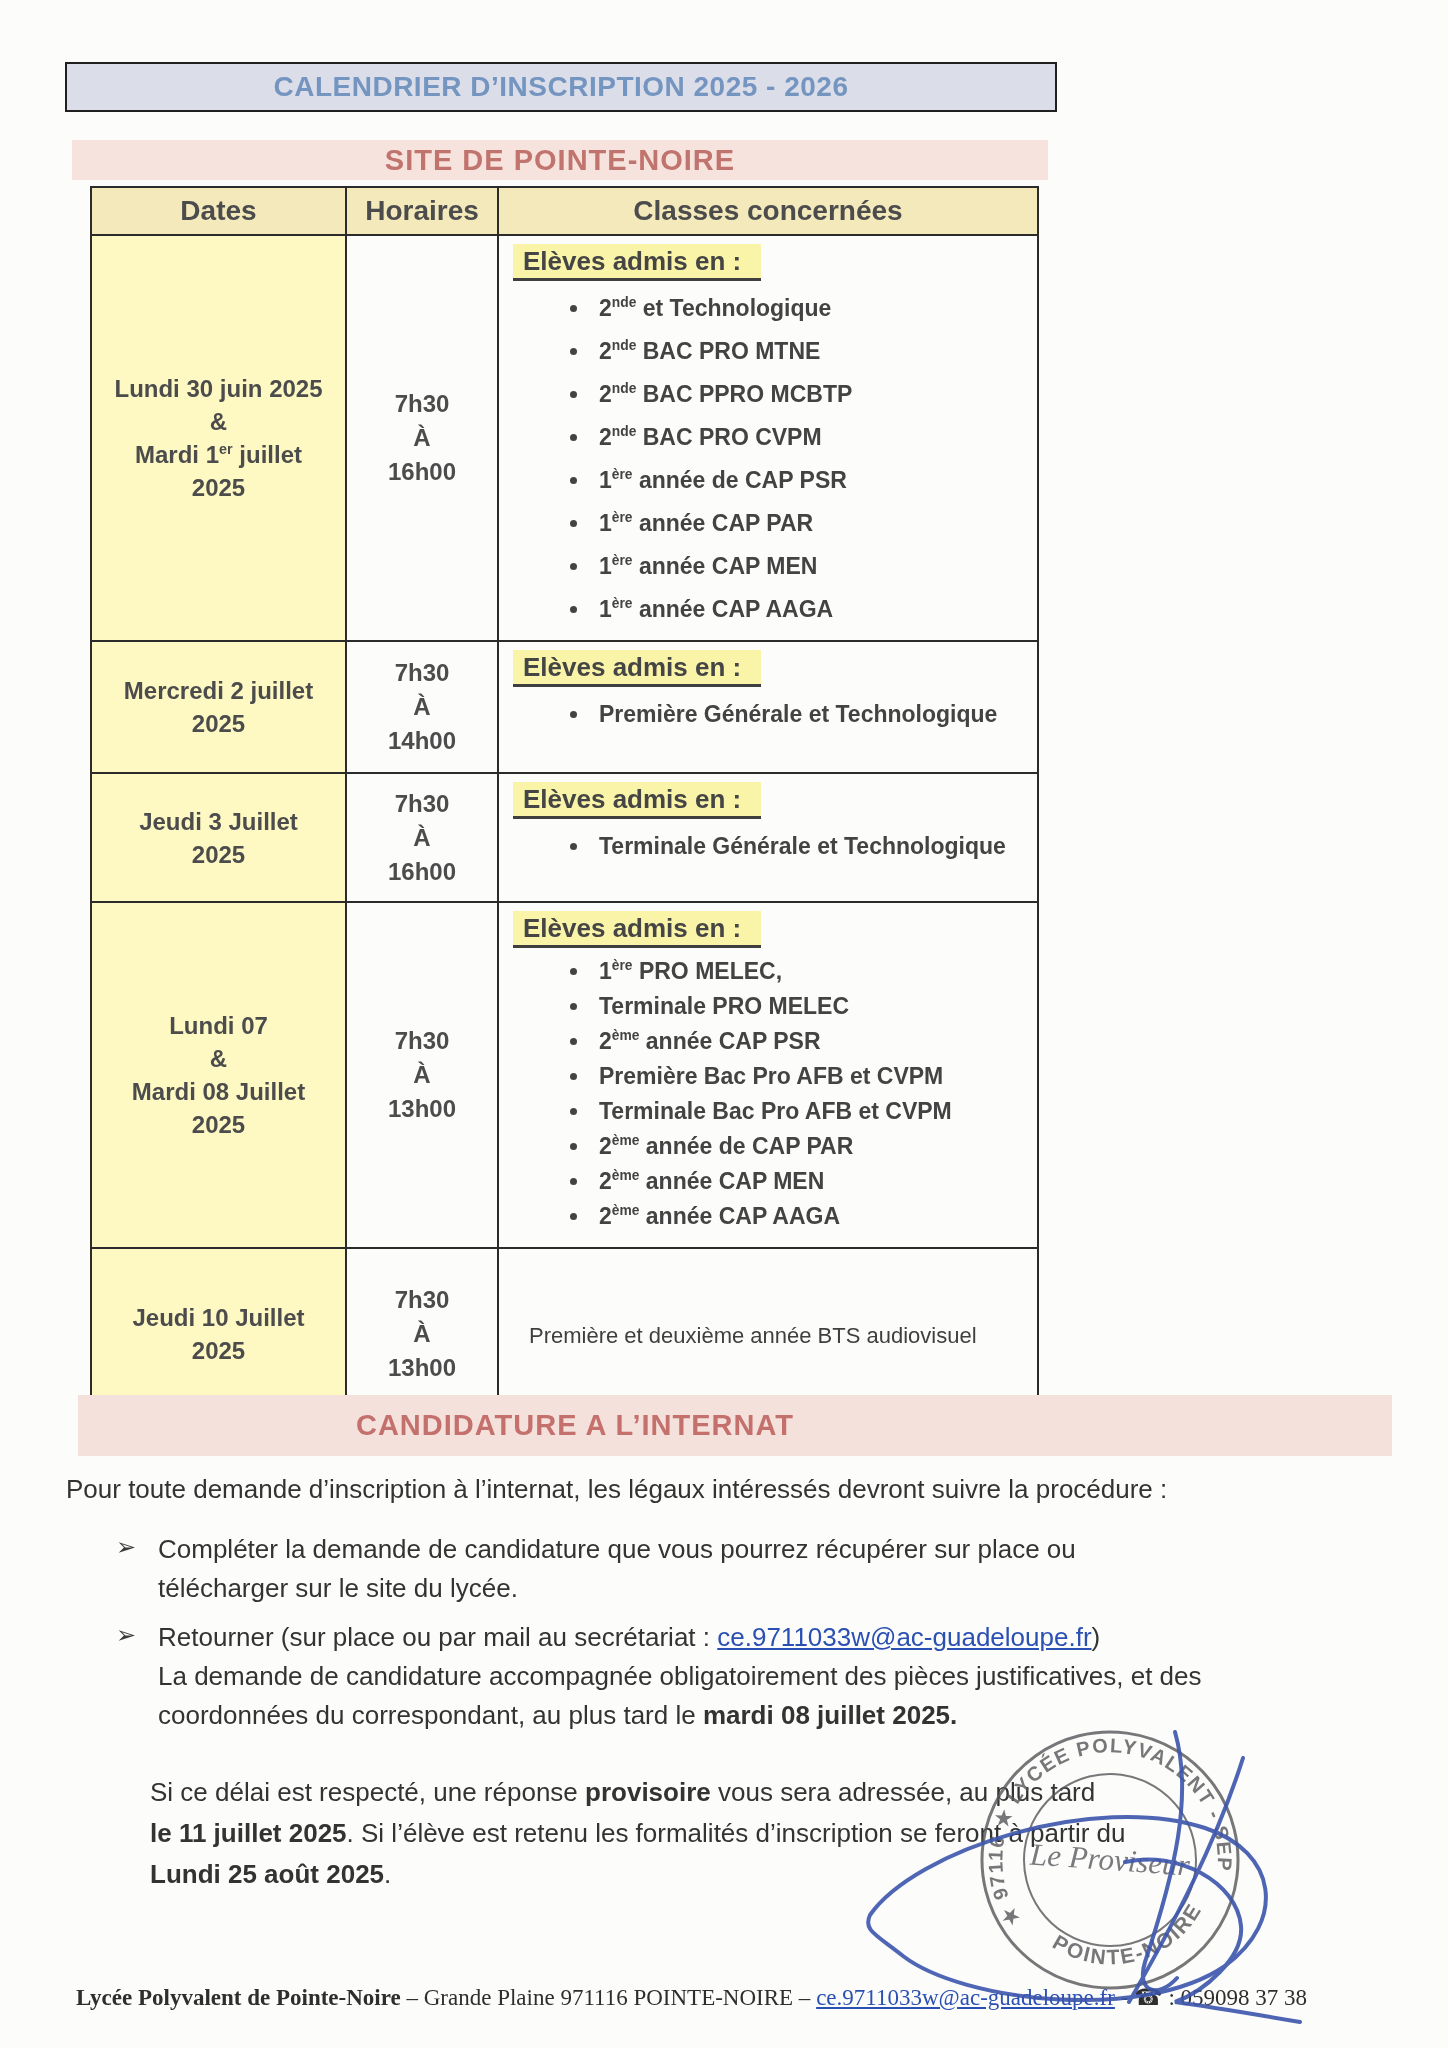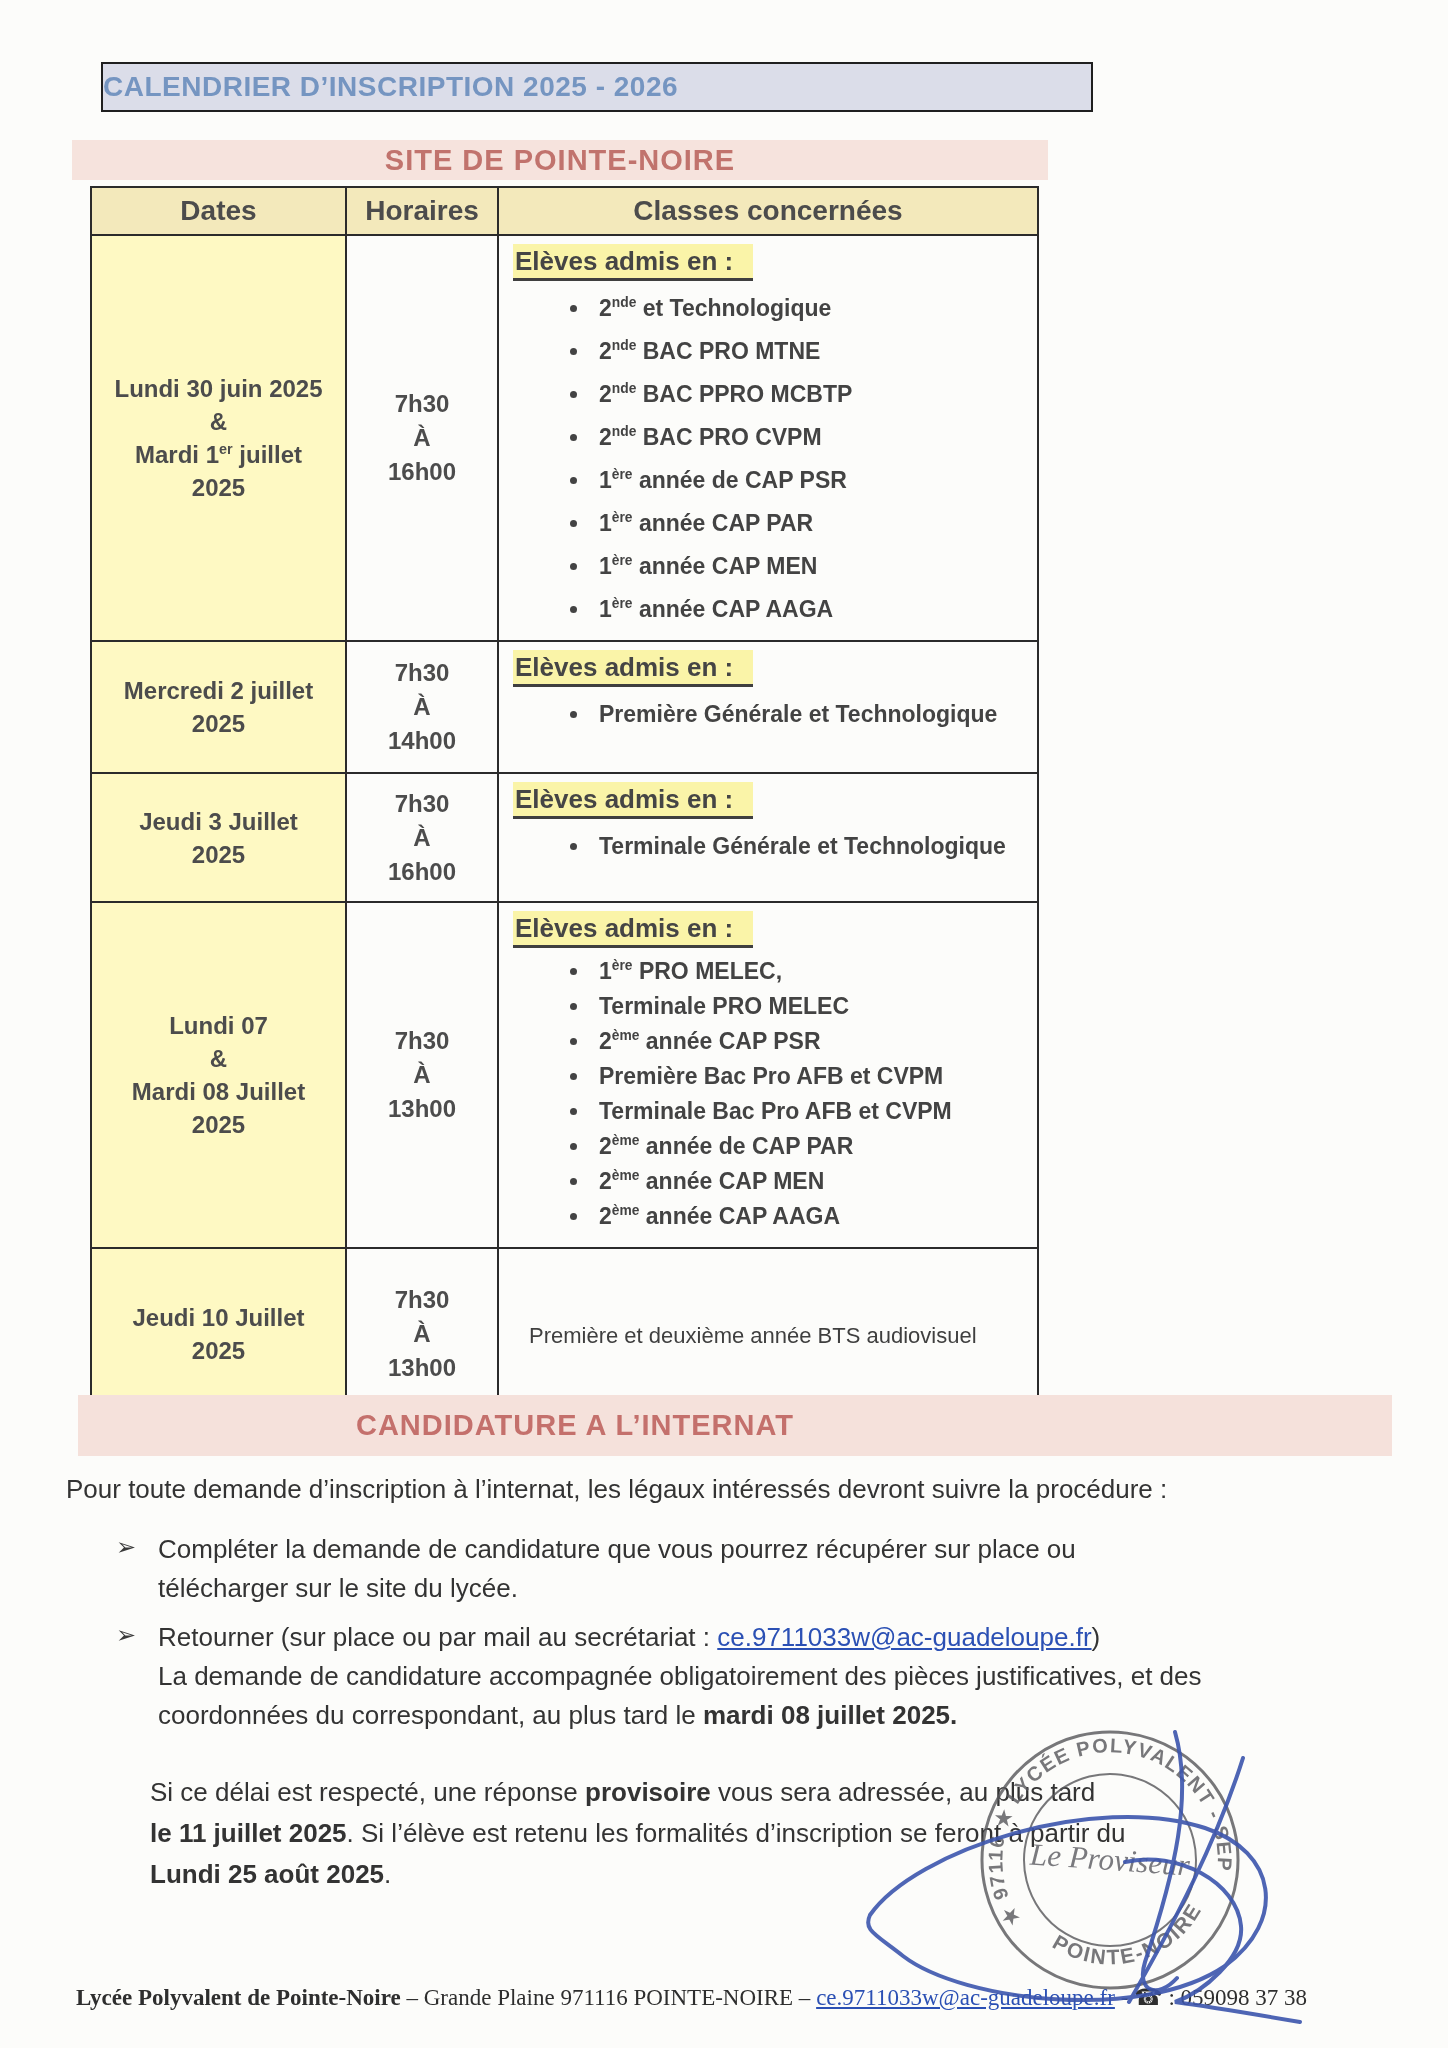--- a/index.html
+++ b/index.html
@@ -6,22 +6,22 @@
   body{
     width:1448px;height:2048px;position:relative;overflow:hidden;
     background:#fcfcfa;color:#3d3d3d;
     font-family:"Liberation Sans",sans-serif;
   }
   sup{font-size:60%;vertical-align:super;line-height:0}
 
   .title-bar{
     position:absolute;left:65px;top:62px;width:988px;height:46px;
     background:#dbdde9;border:2px solid #1f1f1f;
-    display:flex;align-items:center;justify-content:flex-start;
-    font-size:28px;font-weight:bold;color:#7595c1;letter-spacing:.5px;margin-left:36px;
+    display:flex;align-items:center;justify-content:center;
+    font-size:28px;font-weight:bold;color:#7595c1;letter-spacing:.5px;
   }
   .site-banner{
     position:absolute;left:72px;top:140px;width:976px;height:40px;
     background:#f6e3dd;color:#c1736d;font-size:29px;font-weight:bold;
     display:flex;align-items:center;justify-content:center;letter-spacing:1px;
   }
 
   table.calendar{
     position:absolute;left:90px;top:186px;width:947px;
     border-collapse:collapse;table-layout:fixed;
@@ -39,21 +39,21 @@
   }
   .cell-classes{vertical-align:top;padding:8px 6px 4px 14px}
   tr.r4 .cell-classes{vertical-align:middle}
   tr.r0 td{height:392px}
   tr.r1 td{height:118px}
   tr.r2 td{height:115px}
   tr.r3 td{height:332px}
   tr.r4 td{height:158px}
   .admitted{
     display:inline-block;background:#faf4a8;font-weight:bold;font-size:26px;
-    color:#454545;border-bottom:3px solid #3f3f3f;padding:2px 20px 2px 2px;line-height:30px;
+    color:#454545;border-bottom:3px solid #3f3f3f;padding:2px 20px 2px 10px;line-height:30px;
   }
   .cell-classes ul{list-style:disc;margin:6px 0 0;padding-left:78px}
   .cell-classes li{font-weight:bold;font-size:23px;color:#434343;white-space:nowrap;padding-left:8px}
   tr.r0 li{line-height:43px}
   tr.r1 li,tr.r2 li{line-height:42px}
   tr.r3 li{line-height:35px}
   .plain-classes{font-weight:normal;font-size:22px;color:#3f3f3f;padding-left:16px;white-space:nowrap}
 
   .internat-banner{
     position:absolute;left:78px;top:1395px;width:1314px;height:61px;

